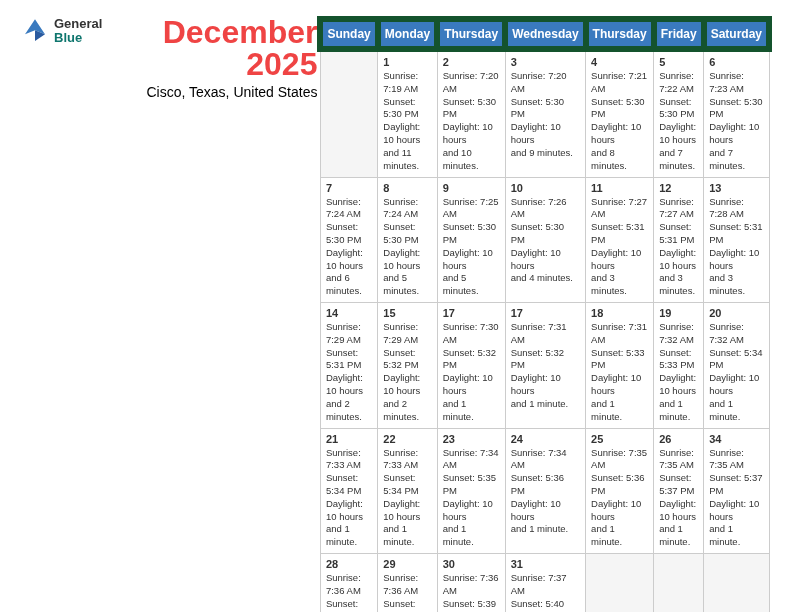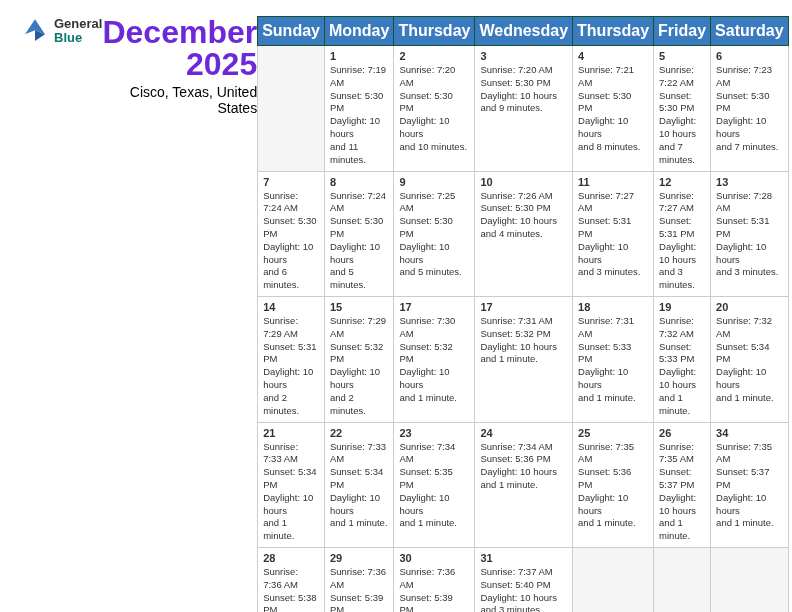--- a/index.html
+++ b/index.html
@@ -41,42 +41,42 @@
     .logo-bird {
       width: 30px;
       height: 30px;
     }
     .title-section {
       text-align: right;
     }
     .month-year {
       font-size: 32px;
       font-weight: bold;
-      color: #6d28d9;
+      color: #ef4444;
       line-height: 1;
     }
     .location {
       font-size: 14px;
       color: #000000;
       margin-top: 4px;
     }
     .calendar {
       width: 100%;
       border-collapse: collapse;
       border: 1px solid #ccc;
       flex: 1;
     }
     .calendar th {
       background: #3a7abf;
       color: #fff;
-      font-size: 16px;
+      font-size: 12px;
       font-weight: bold;
       text-align: center;
       padding: 5px 4px;
-      border: 1px solid #14532d;
+      border: 6px solid #14532d;
     }
     .calendar td {
       vertical-align: top;
       border: 1px solid #ccc;
       padding: 4px 5px;
       width: 108px;
       font-size: 10px;
       color: #333;
       background: #fff;
     }

